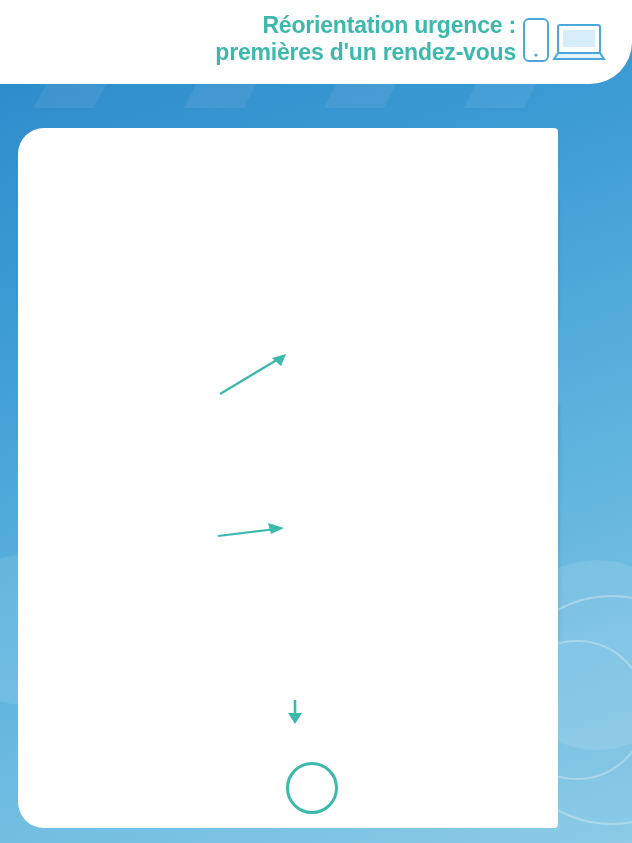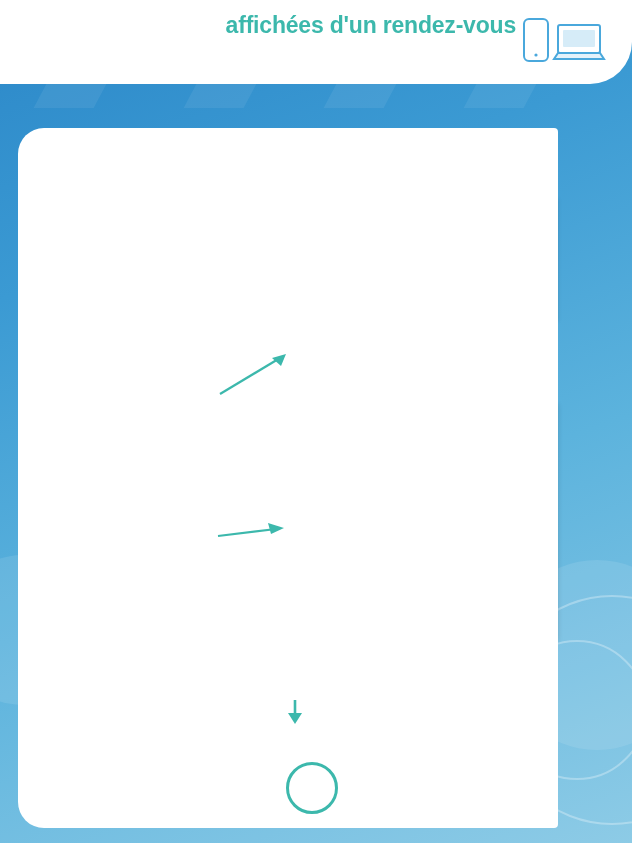--- a/index.html
+++ b/index.html
@@ -325,21 +325,22 @@
   <div class="bg-circle c1"></div>
   <div class="bg-circle c2"></div>
   <div class="bg-circle c3"></div>
   <div class="bg-circle c4"></div>
 </div>
 
 <div class="header-corner"></div>
 
 <div class="header">
   <div class="header-title">
-    <span class="l2">affichées d'un rendez-vous</span>
+    <span>Réorientation urgence :</span>
+    <span class="l2">premières d'un rendez-vous</span>
   </div>
 
   <div class="devices">
     <svg width="90" height="48" viewBox="0 0 90 48">
       <g fill="none" stroke="#4aa8dc" stroke-width="2">
         <rect x="4" y="2" width="24" height="42" rx="5"></rect>
         <circle cx="16" cy="38" r="1.6" fill="#4aa8dc" stroke="none"></circle>
       </g>
       <g fill="none" stroke="#4aa8dc" stroke-width="2">
         <rect x="38" y="8" width="42" height="28" rx="2"></rect>

